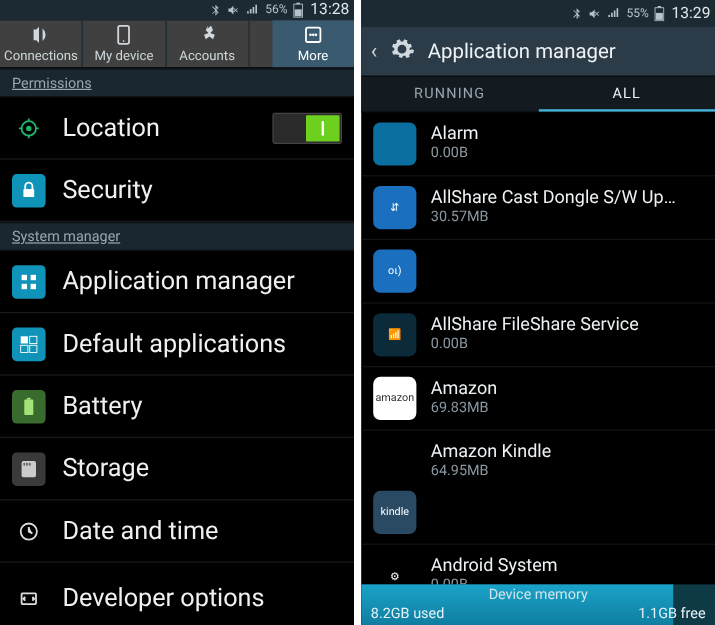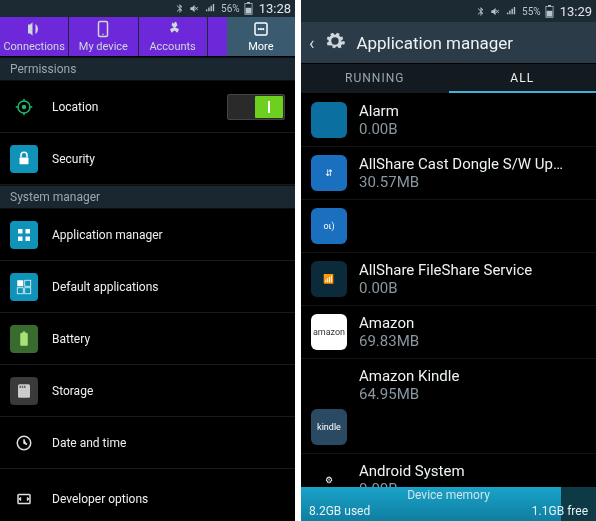--- a/index.html
+++ b/index.html
@@ -33,21 +33,21 @@
     font-size: 12px;
     padding: 0 4px;
     gap: 4px;
   }
   .statusbar .clock { color: #e0e6ea; font-size: 13px; margin-left: 2px; }
   .sb-ico { display: inline-flex; align-items: center; }
   .batt-pct { font-size: 10px; }
   
   .tabs {
     display: flex;
-    background: #6d28d9;
+    background: #404040;
     height: 52px;
     border-bottom: 1px solid #000;
   }
   .tab {
     flex: 1;
     display: flex;
     flex-direction: column;
     align-items: center;
     justify-content: center;
     font-size: 11px;
@@ -60,31 +60,32 @@
   .tab svg { width: 22px; height: 18px; fill: #cfd8dc; }
   .tab.active svg { fill: #fff; }
   
   .section {
     background: #1b2730;
     color: #9aa7af;
     font-size: 12px;
     padding: 4px 10px;
     border-top: 1px solid #0a0f12;
     border-bottom: 1px solid #0a0f12;
+    text-decoration: underline;
   }
   
   .row {
     display: flex;
     align-items: center;
     padding: 12px 10px;
     border-bottom: 1px solid #1a1a1a;
     gap: 14px;
     min-height: 52px;
   }
-  .row .label { font-size: 12px; color: #f0f0f0; flex: 1; }
+  .row .label { font-size: 21px; color: #f0f0f0; flex: 1; }
   .iconbox {
     width: 28px; height: 28px;
     display: flex; align-items: center; justify-content: center;
     border-radius: 4px;
   }
   .ib-cyan { background: #0f93b8; }
   .ib-none { background: transparent; }
   .ib-green { background: #3a6b2e; }
   .ib-gray { background: #3a3a3a; }
   .iconbox svg { width: 18px; height: 18px; fill: #fff; }
@@ -147,21 +148,21 @@
     border-bottom: 1px solid #141414;
   }
   .appicon {
     width: 36px; height: 36px; border-radius: 6px;
     display: flex; align-items: center; justify-content: center;
     font-size: 9px; color: #333; text-align: center;
     flex-shrink: 0;
   }
   .appmeta { display: flex; flex-direction: column; overflow: hidden; }
   .appname { font-size: 15px; color: #eef2f4; white-space: nowrap; overflow: hidden; text-overflow: ellipsis; max-width: 210px;}
-  .appsize { font-size: 15px; color: #8a97a0; }
+  .appsize { font-size: 12px; color: #8a97a0; }
   
   .storagebar {
     position: absolute;
     bottom: 0; left: 0; right: 0;
     height: 34px;
     background: #0e3a46;
   }
   .storagebar .fill {
     position: absolute; left: 0; top: 0; bottom: 0;
     width: 88%;

